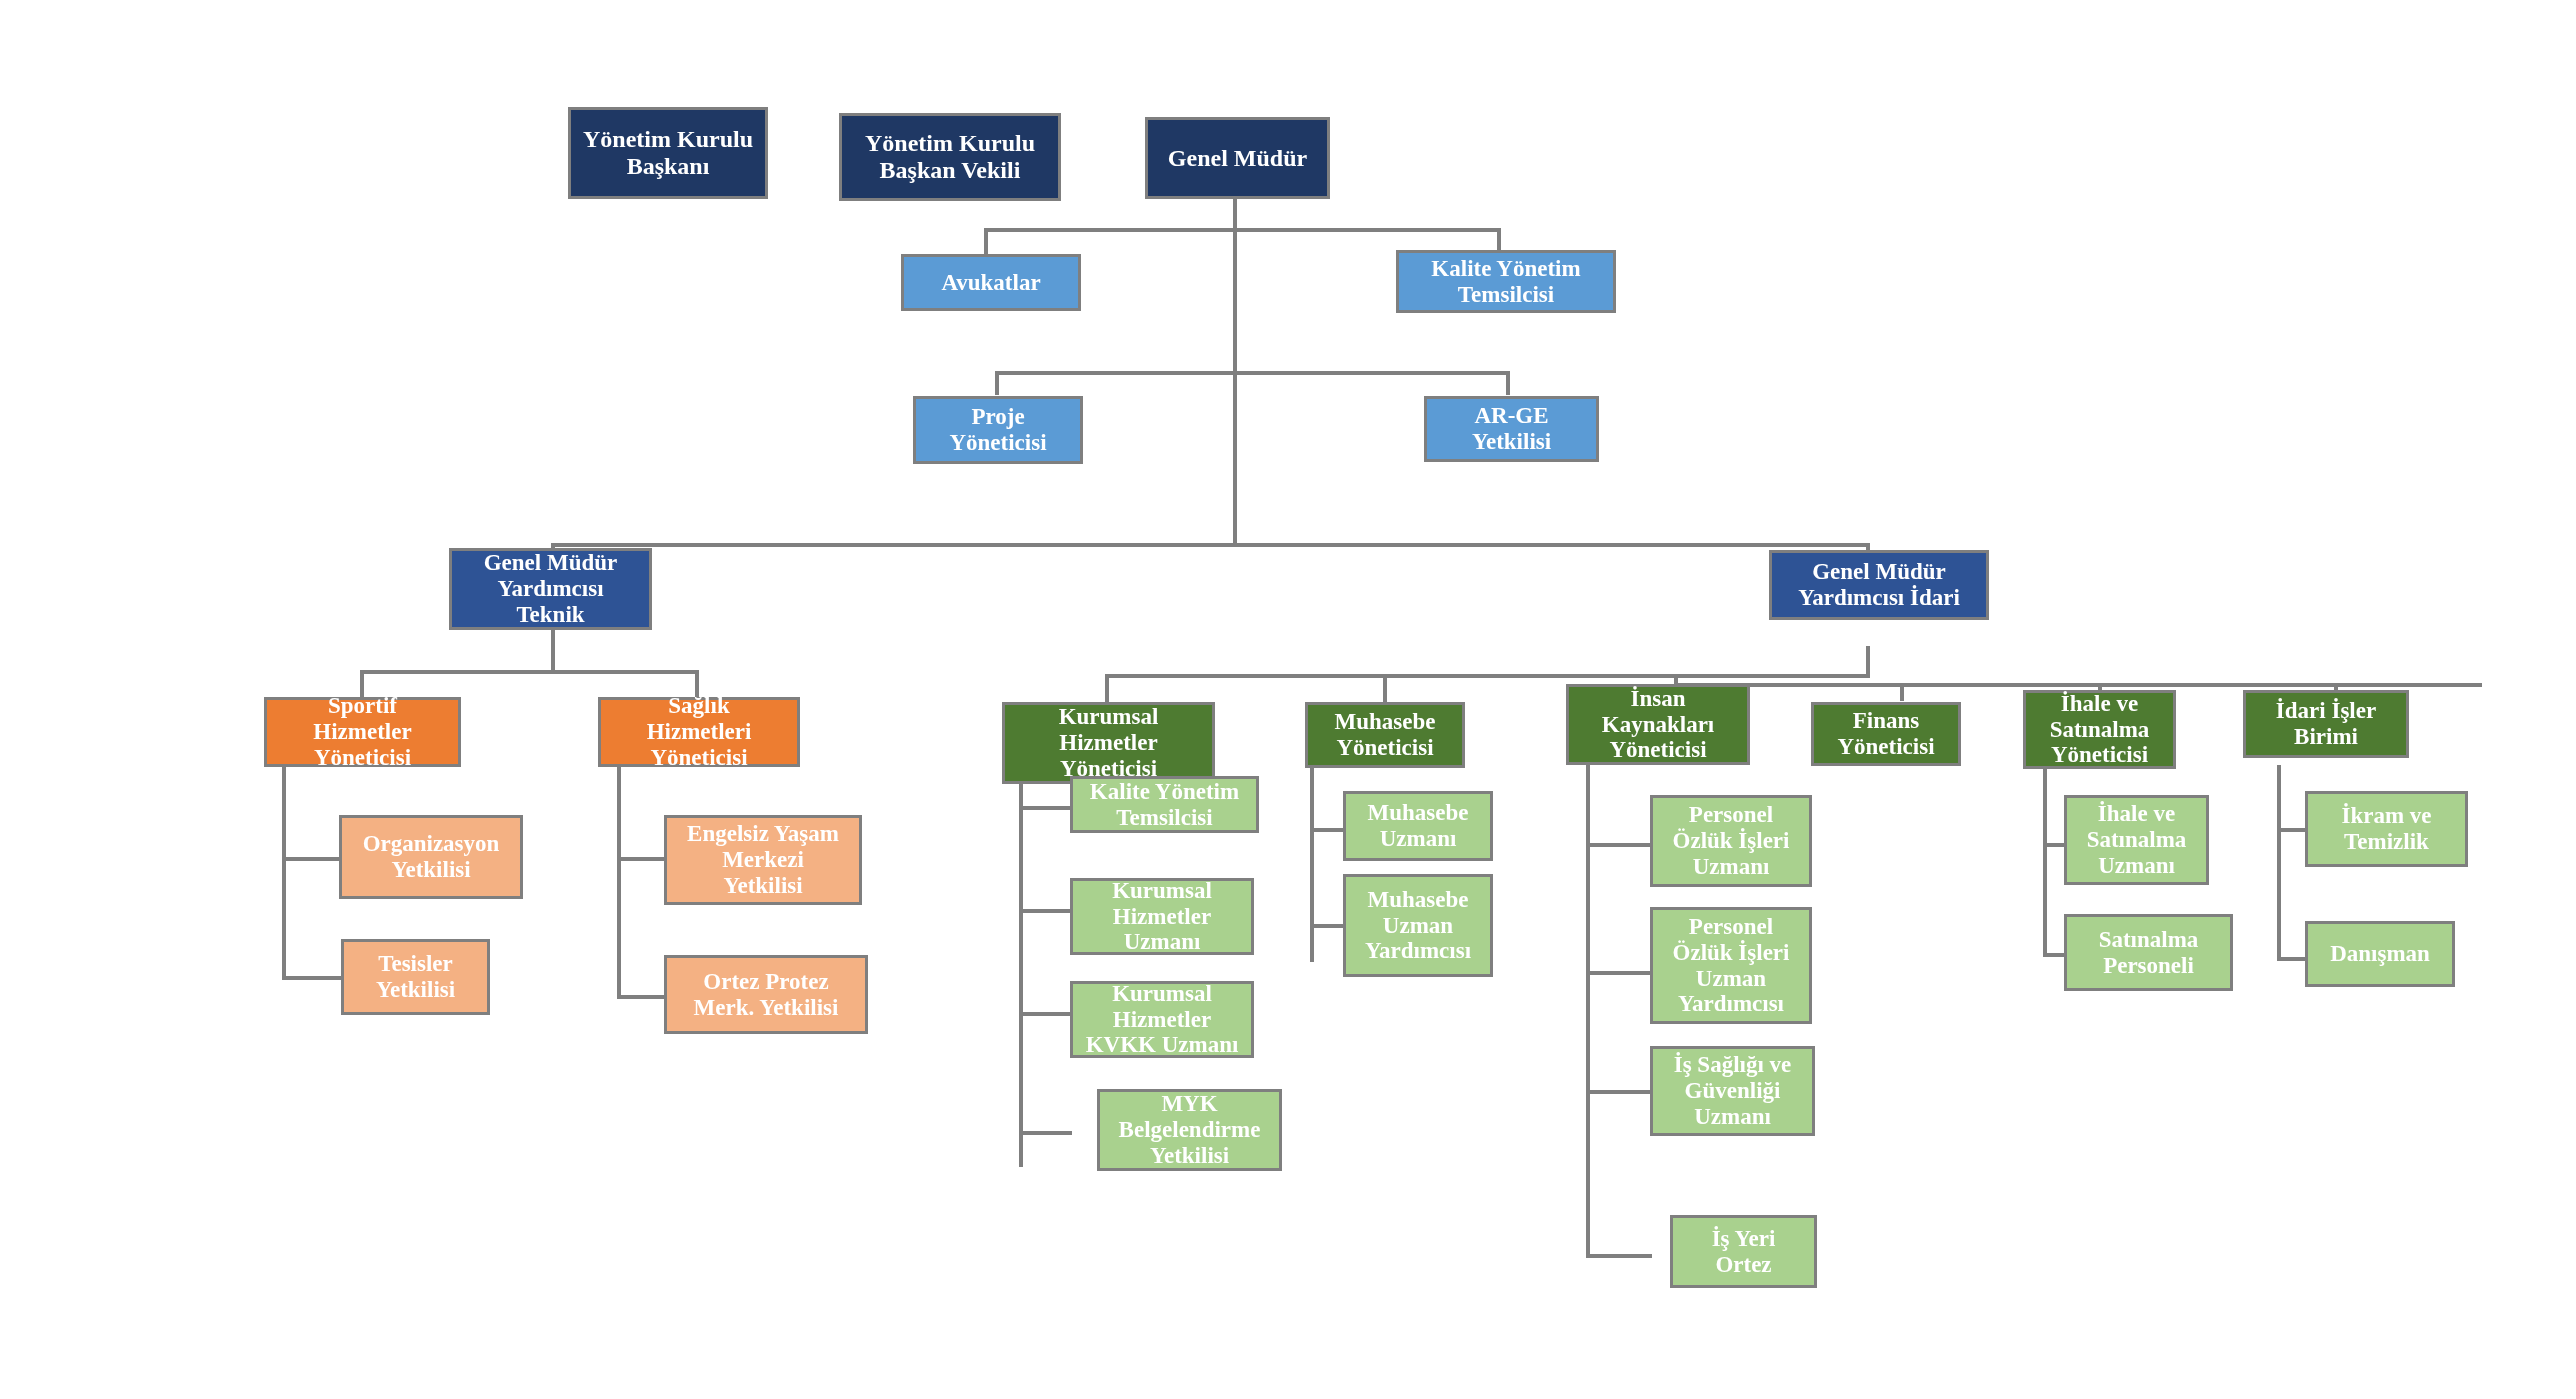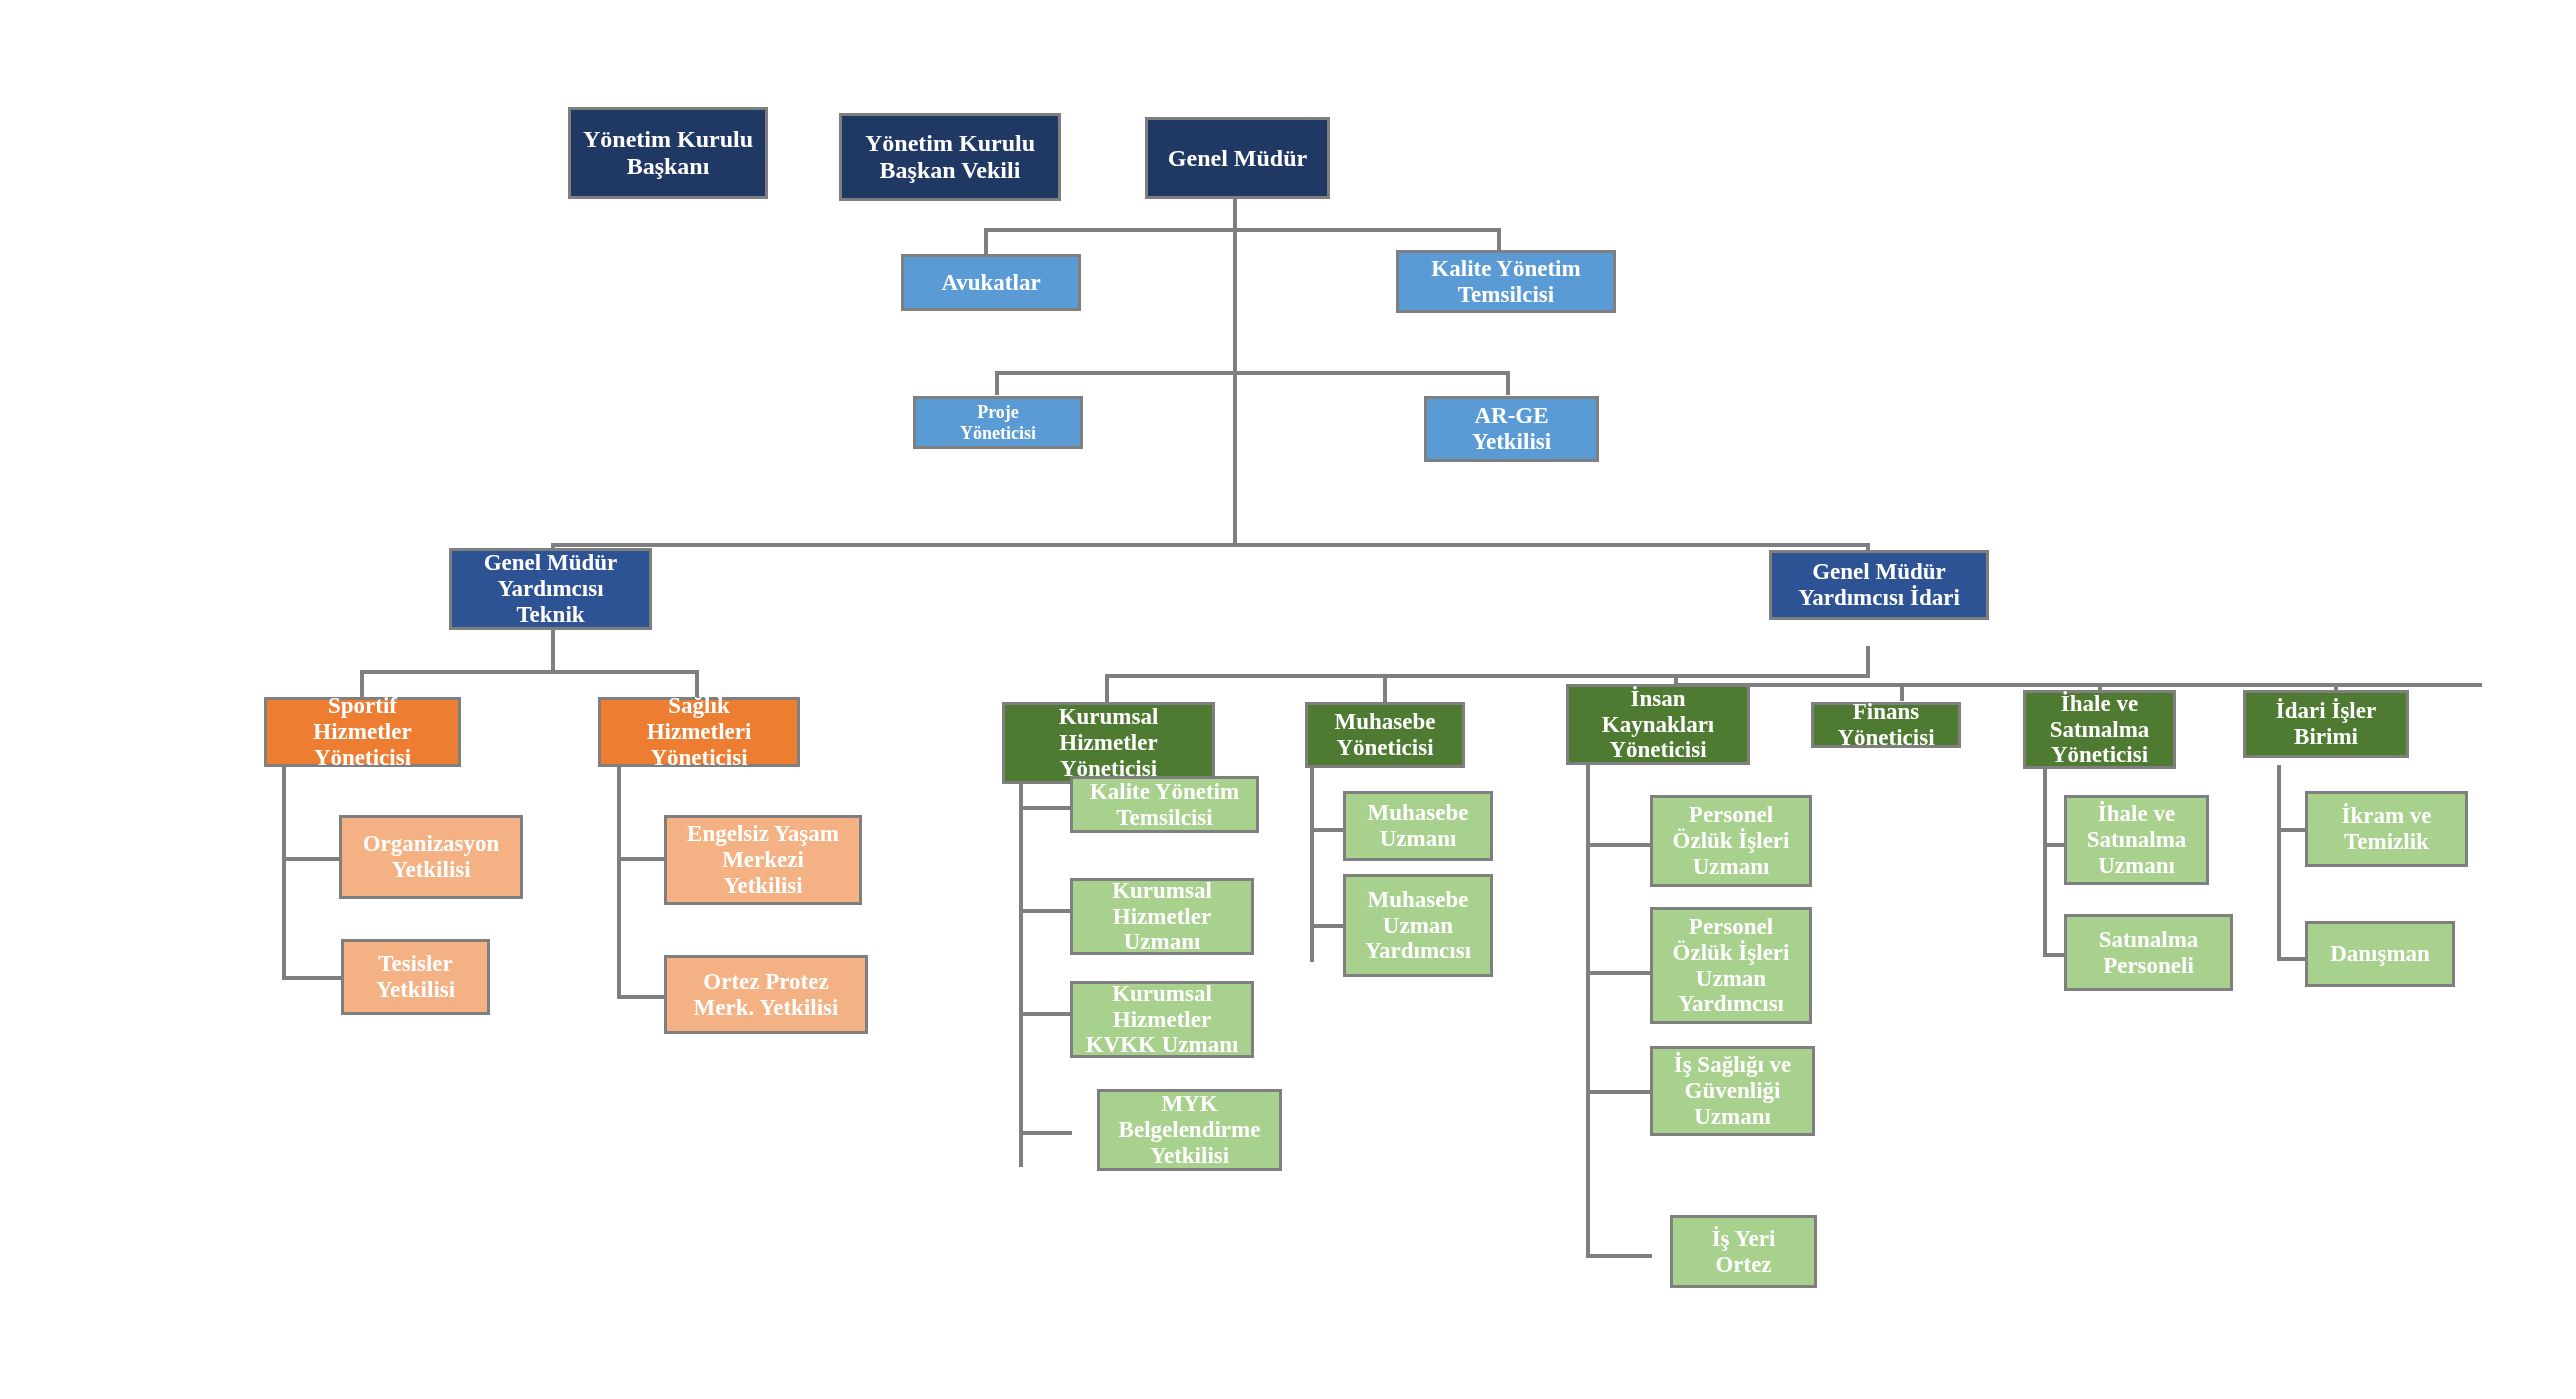--- a/index.html
+++ b/index.html
@@ -121,21 +121,21 @@
   <div class="node navy" style="left:839px; top:113px; width:222px; height:88px; font-size:24px;">Yönetim Kurulu
 Başkan Vekili</div>
 
   <div class="node navy" style="left:1145px; top:117px; width:185px; height:82px; font-size:24px;">Genel Müdür</div>
 
   <div class="node lightblue" style="left:901px; top:254px; width:180px; height:57px; font-size:23px;">Avukatlar</div>
 
   <div class="node lightblue" style="left:1396px; top:250px; width:220px; height:63px; font-size:23px;">Kalite Yönetim
 Temsilcisi</div>
 
-  <div class="node lightblue" style="left:913px; top:396px; width:170px; height:53px; font-size:18px;">Proje
+  <div class="node lightblue" style="left:913px; top:396px; width:170px; height:68px; font-size:23px;">Proje
 Yöneticisi</div>
 
   <div class="node lightblue" style="left:1424px; top:396px; width:175px; height:66px; font-size:23px;">AR-GE
 Yetkilisi</div>
 
   <div class="node royal" style="left:449px; top:548px; width:203px; height:82px; font-size:23px;">Genel Müdür
 Yardımcısı
 Teknik</div>
 
   <div class="node royal" style="left:1769px; top:550px; width:220px; height:70px; font-size:23px;">Genel Müdür
@@ -166,21 +166,21 @@
 Hizmetler
 Yöneticisi</div>
 
   <div class="node darkgreen" style="left:1305px; top:702px; width:160px; height:66px; font-size:23px;">Muhasebe
 Yöneticisi</div>
 
   <div class="node darkgreen" style="left:1566px; top:684px; width:184px; height:81px; font-size:23px;">İnsan
 Kaynakları
 Yöneticisi</div>
 
-  <div class="node darkgreen" style="left:1811px; top:702px; width:150px; height:46px; font-size:23px;">Finans
+  <div class="node darkgreen" style="left:1811px; top:702px; width:150px; height:64px; font-size:23px;">Finans
 Yöneticisi</div>
 
   <div class="node darkgreen" style="left:2023px; top:690px; width:153px; height:79px; font-size:23px;">İhale ve
 Satınalma
 Yöneticisi</div>
 
   <div class="node darkgreen" style="left:2243px; top:690px; width:166px; height:68px; font-size:23px;">İdari İşler
 Birimi</div>
 
   <div class="node lightgreen" style="left:1070px; top:776px; width:189px; height:57px; font-size:23px;">Kalite Yönetim

